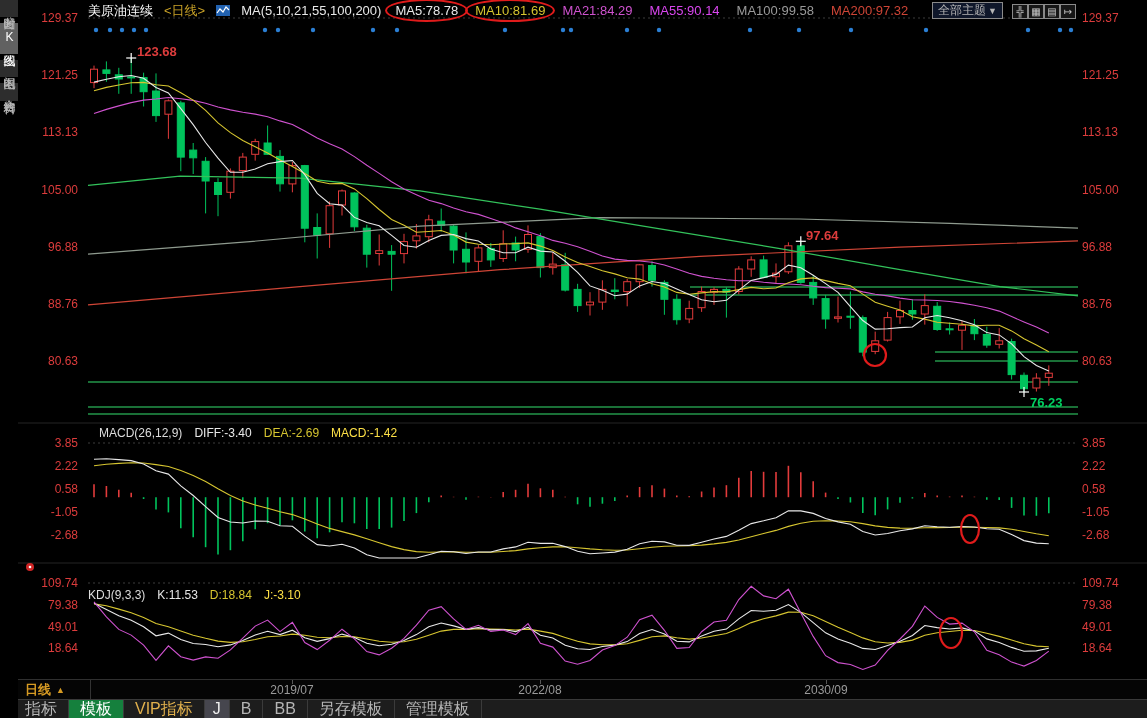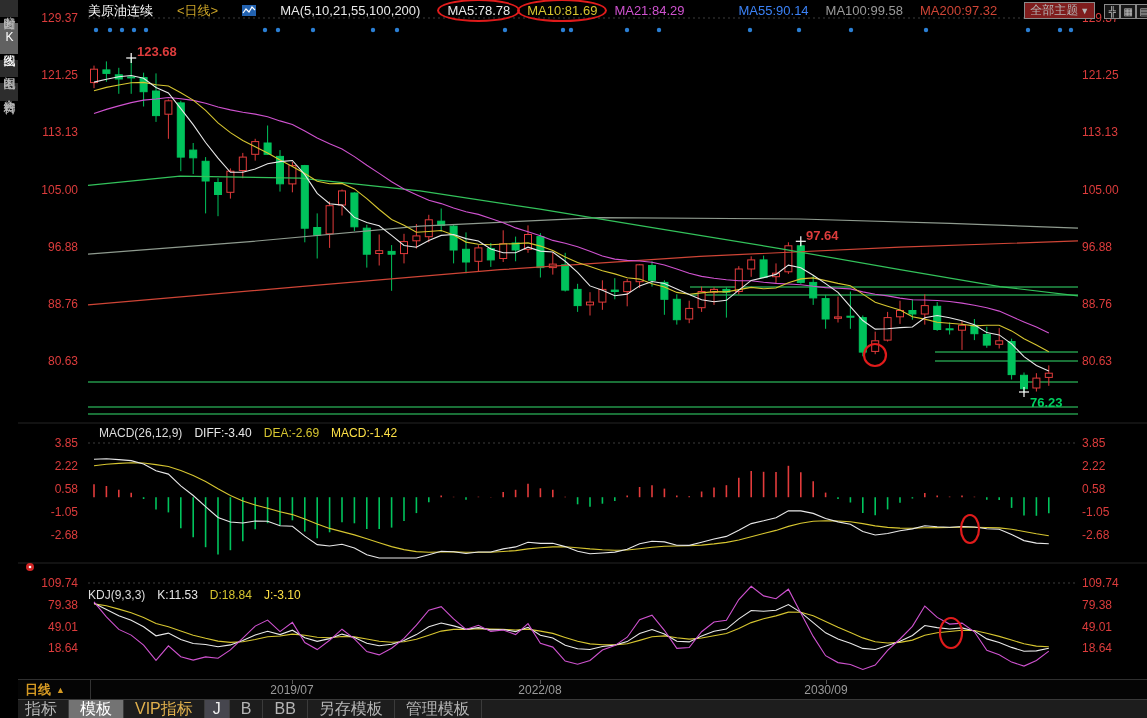--- a/index.html
+++ b/index.html
@@ -6,30 +6,30 @@
   body{width:1147px;height:718px;overflow:hidden;font-family:"Liberation Sans",sans-serif;}
   #app{position:relative;width:1147px;height:718px;background:#000;}
 
   
   .sidebar{position:absolute;left:0;top:0;width:18px;height:718px;background:#000;z-index:6;}
   .side-tab{width:18px;background:#2d2d2d;color:#b9b9b9;font-size:12px;display:flex;align-items:center;justify-content:center;margin-bottom:6px;cursor:pointer;}
   .side-tab span{writing-mode:vertical-rl;text-orientation:upright;letter-spacing:1px;padding:7px 0;}
   .side-tab.active{background:#616161;color:#fff;}
 
   
-  .hdr{position:absolute;left:18px;right:0;top:0;height:21px;display:flex;align-items:center;font-size:13px;color:#e8e8e8;padding-left:70px;box-sizing:border-box;column-gap:24px;z-index:5;white-space:nowrap;}
+  .hdr{position:absolute;left:18px;right:0;top:0;height:21px;display:flex;align-items:center;font-size:13px;color:#e8e8e8;padding-left:70px;box-sizing:border-box;column-gap:11px;z-index:5;white-space:nowrap;}
   .hdr .title{color:#ffffff;}
   .hdr .period{color:#c9a227;cursor:pointer;}
   .hdr .magroup{color:#e8e8e8;}
   #ma-values{display:flex;column-gap:11px;align-items:center;}
   .ma-item{white-space:nowrap;}
   .rel{position:relative;display:inline-block;padding:0 3px;}
   .ellipse{position:absolute;left:-7px;right:-7px;top:-4px;bottom:-4px;border:2px solid #e01b1b;border-radius:50%;pointer-events:none;}
   .toolbar{margin-left:auto;display:flex;align-items:center;column-gap:3px;padding-right:71px;}
-  .theme-btn{background:#7f1d1d;border:1px solid #8a8a8a;color:#b5b5b5;font-size:12px;height:17px;padding:0 5px;margin-right:6px;display:flex;align-items:center;gap:2px;cursor:pointer;font-family:inherit;}
+  .theme-btn{background:#0f172a;border:1px solid #8a8a8a;color:#b5b5b5;font-size:12px;height:17px;padding:0 5px;margin-right:6px;display:flex;align-items:center;gap:2px;cursor:pointer;font-family:inherit;}
   .tool-btn{width:16px;height:15px;border:1px solid #8a8a8a;color:#c9c9c9;font-size:10px;line-height:13px;text-align:center;background:#161616;cursor:pointer;padding:0;font-family:inherit;}
 
   #chart{position:absolute;left:0;top:0;z-index:1;}
   #labels{position:absolute;left:0;top:0;width:1147px;height:718px;z-index:2;pointer-events:none;}
   .axis-label{position:absolute;font-size:12px;color:#dc3c3c;}
   .axis-label.left{left:14px;width:64px;text-align:right;}
   .axis-label.right{left:1082px;text-align:left;}
 
   .panel-header{position:absolute;font-size:12px;display:flex;column-gap:12px;white-space:nowrap;z-index:3;}
   #macd-header{left:88px;top:426px;margin-left:11px;}
@@ -39,21 +39,21 @@
   
   .xaxis{position:absolute;left:0;right:0;top:679px;height:20px;border-top:1px solid #2f2f2f;background:#050505;z-index:4;}
   .period-cell{position:absolute;left:0;top:0;width:90px;height:20px;border-right:1px solid #333;color:#d79b23;font-size:13px;font-weight:bold;display:flex;align-items:center;justify-content:center;gap:5px;cursor:pointer;}
   .period-cell .tri{font-size:9px;}
   .date-label{position:absolute;top:3px;transform:translateX(-50%);color:#9a9a9a;font-size:12px;}
   .date-tick{position:absolute;top:0;width:1px;height:4px;background:#555;}
 
   
   .tabbar{position:absolute;left:0;right:0;top:699px;height:18px;background:#1d1d1d;border-top:1px solid #3a3a3a;display:flex;align-items:stretch;font-size:16px;color:#b5b5b5;padding-left:14px;z-index:4;}
   .tab{display:flex;align-items:center;padding:0 11px;border-right:1px solid #3b3b3b;cursor:pointer;white-space:nowrap;}
-  .tab.active{background:#737373;color:#fff;}
+  .tab.active{background:#15803d;color:#fff;}
   .tab.vip{color:#e2b14d;}
   .tab.boxed{background:#46464e;color:#eee;padding:0 8px;}
 </style>
 </head>
 <body>
 
 <div id="app">
 
   <div class="sidebar">
     <div class="side-tab">
@@ -77,21 +77,21 @@
       <svg width="14" height="13">
           <rect x="0" y="1" width="14" height="11" fill="#2262b0"></rect>
           <path d="M1 9 L4 5 L7 8 L10 3 L13 6" stroke="#fff" stroke-width="1.2" fill="none"></path>
         </svg>
     </span>
     <span class="magroup">MA(5,10,21,55,100,200)</span>
     <span id="ma-values">
         <span class="rel"><span class="ma-item" style="color: rgb(232, 232, 232);">MA5:78.78</span><span class="ellipse"></span></span>
         <span class="rel"><span class="ma-item" style="color: rgb(214, 197, 48);">MA10:81.69</span><span class="ellipse"></span></span>
         <span class="rel"><span class="ma-item" style="color: rgb(207, 82, 207);">MA21:84.29</span></span>
-        <span class="rel"><span class="ma-item" style="color: #3b82f6; margin-left: 37px;">MA55:90.14</span></span>
+        <span class="rel"><span class="ma-item" style="color: #d946ef;">MA55:90.14</span></span>
         <span class="rel"><span class="ma-item" style="color: rgb(154, 154, 154);">MA100:99.58</span></span>
         <span class="rel"><span class="ma-item" style="color: rgb(207, 69, 54);">MA200:97.32</span></span>
       </span>
     <span class="toolbar">
       <button class="theme-btn">
         <span>全部主题</span>
         <span style="font-size:9px;">▼</span>
       </button>
       <span id="tool-icons"><button class="tool-btn">╬</button><button class="tool-btn">▦</button><button class="tool-btn">▤</button><button class="tool-btn">↦</button></span>
     </span>

